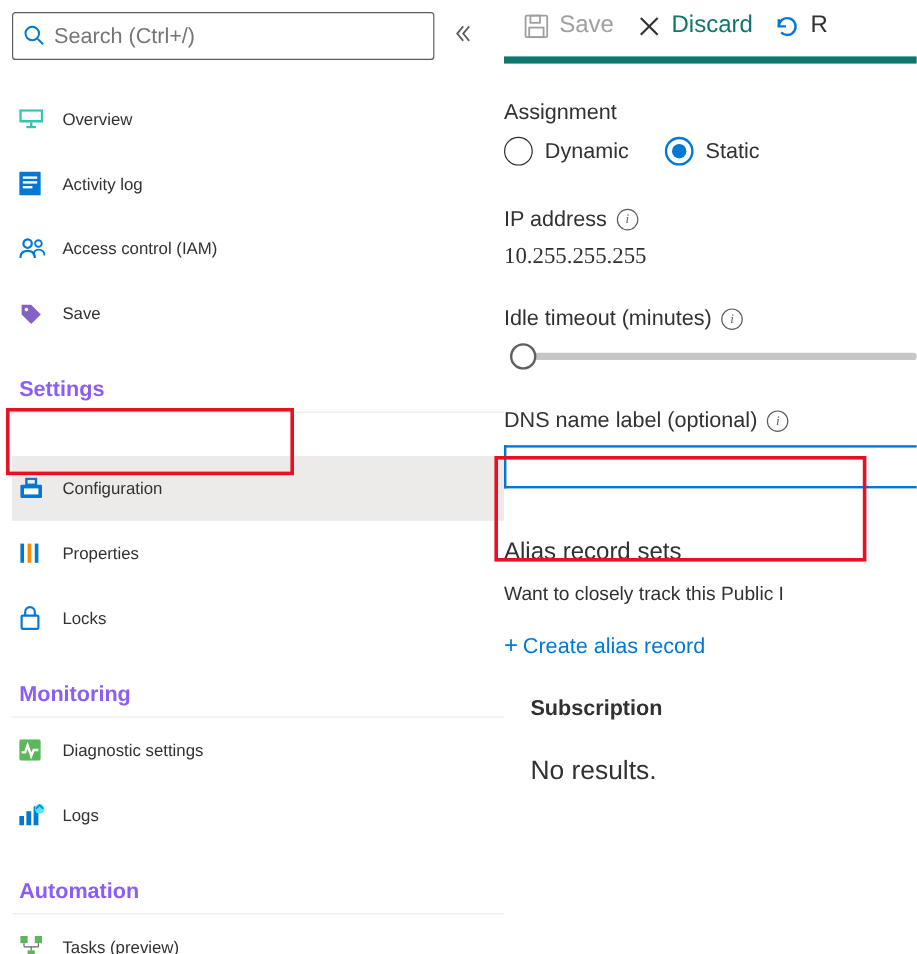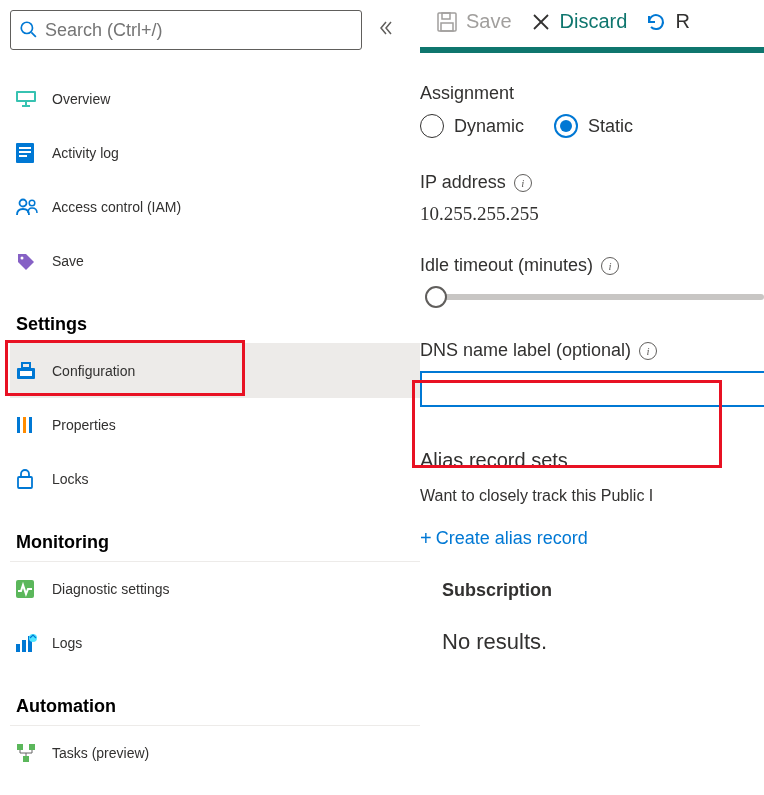--- a/index.html
+++ b/index.html
@@ -46,21 +46,21 @@
     font-size: 14px;
     cursor: pointer;
     position: relative;
     text-align: center;
   }
   .nav-item .icon-wrap { width: 36px; display: flex; align-items: center; justify-content: flex-start; }
   .nav-item.selected { background: #edebe9; }
   .section-heading {
     font-size: 18px;
     font-weight: 600;
-    color: #000000;
+    color: #8b5cf6;
     margin: 26px 0 8px 6px;
   }
   .section-divider { border: none; border-top: 1px solid #edebe9; margin: 6px 0 0 0; }
   .red-highlight {
     position: absolute;
     border: 3px solid #e81123;
     pointer-events: none;
   }
 
   .main { flex: 1; padding-top: 8px; position: relative; }
@@ -173,21 +173,21 @@
             <path d="M2 2 L10 2 L18 10 L10 18 L2 10 Z" fill="#8661c5"></path>
             <circle cx="6" cy="6" r="1.5" fill="#fff"></circle>
           </svg>
       </span>
       <span>Save</span>
     </div>
 
     <div class="section-heading">Settings</div>
     <hr class="section-divider">
 
-    <div class="nav-item selected" style="position:relative;">
+    <div class="nav-item selected" style="position:relative;margin-top:36px;">
       <span class="icon-wrap">
         <svg width="20" height="18" viewBox="0 0 20 18">
             <rect x="1" y="6" width="18" height="11" fill="#0078d4" rx="1"></rect>
             <rect x="6" y="1" width="8" height="5" fill="none" stroke="#0078d4" stroke-width="2"></rect>
             <rect x="4" y="9" width="12" height="5" fill="#fff"></rect>
           </svg>
       </span>
       <span>Configuration</span>
     </div>
     <div class="nav-item">

